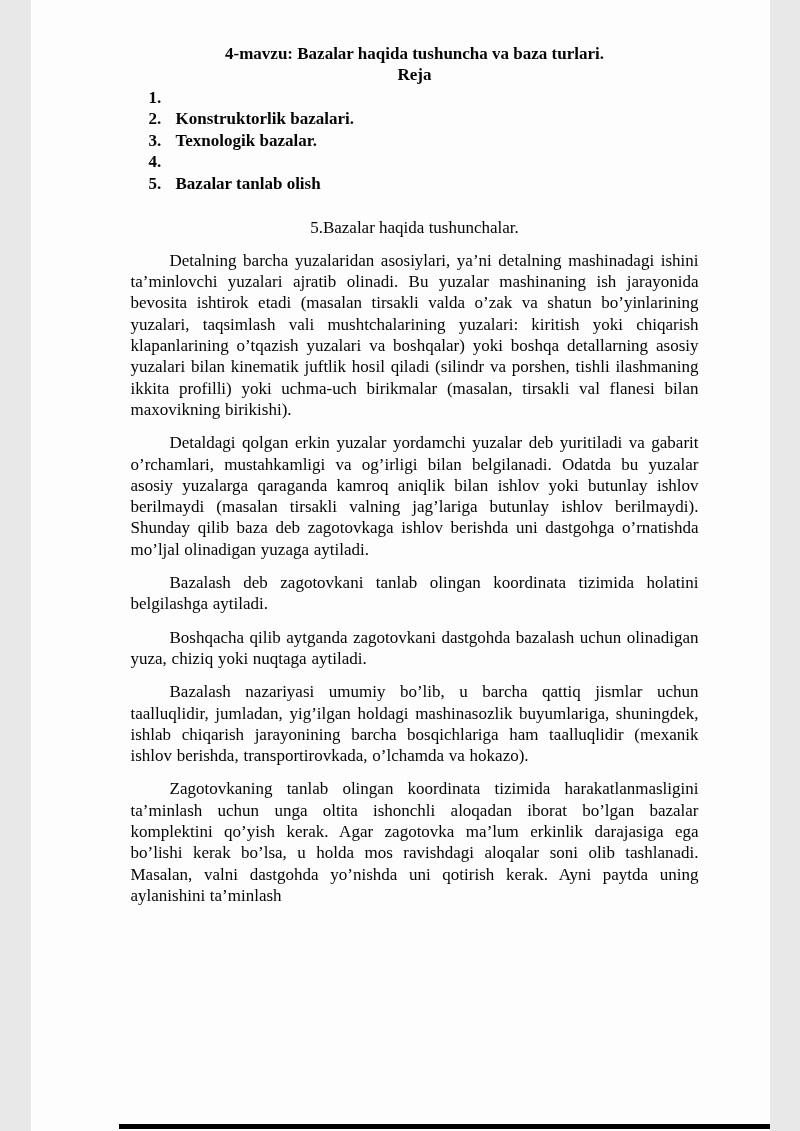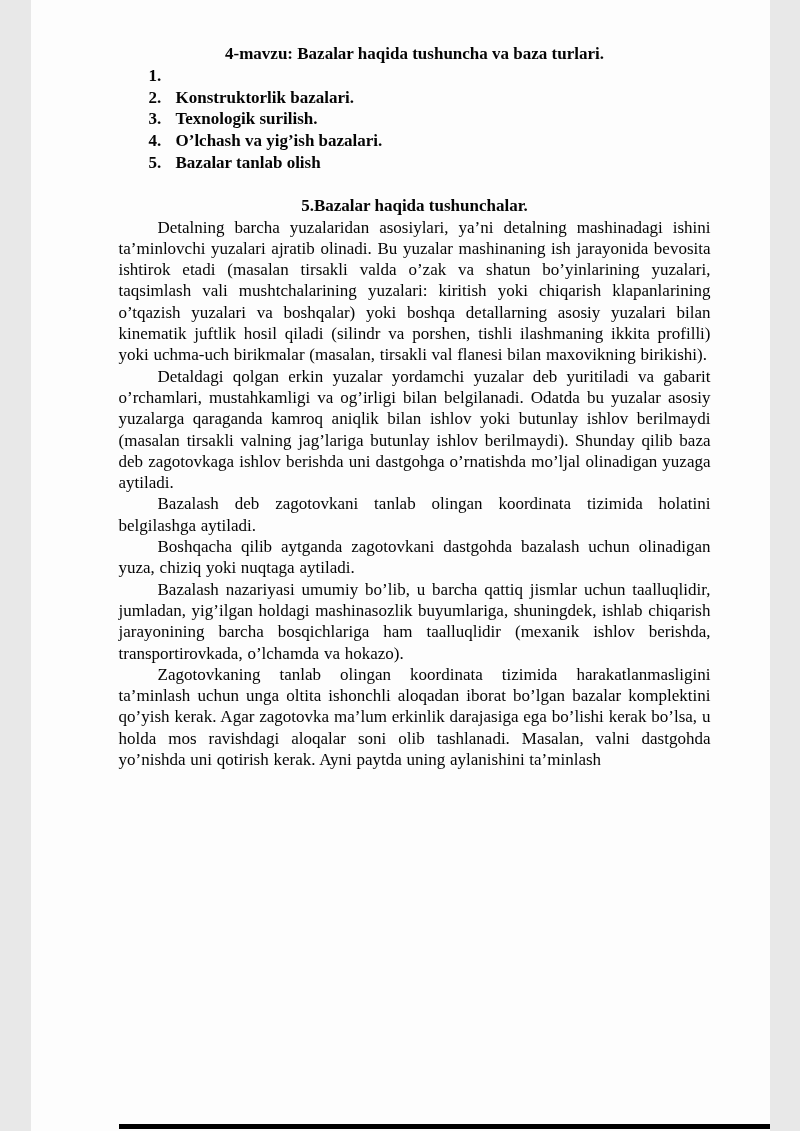--- a/index.html
+++ b/index.html
@@ -30,27 +30,27 @@
   }
   .plan-item {
     display: flex;
     line-height: 21.6px;
   }
   .plan-num {
     width: 27px;
     flex: 0 0 27px;
   }
   .section-heading {
-    font-weight: bold;
+    font-weight: normal;
     text-align: center;
     line-height: 21.3px;
     margin-top: 22px;
   }
   .body-text .para {
-    margin: 0;
+    margin: 12px;
     text-align: justify;
     text-indent: 39px;
     line-height: 21.3px;
     word-spacing: 0.5px;
   }
   .footer-bar {
     position: absolute;
     left: 88px;
     bottom: 2px;
     width: 705px;
@@ -58,40 +58,40 @@
     background: #000;
   }
 </style>
 </head>
 <body>
 
 <div class="page">
 
   <div class="doc-title">4-mavzu: Bazalar haqida tushuncha va baza turlari.</div>
 
+  <div class="doc-subtitle">Reja</div>
 
   <ol class="plan-list">
 
       <li class="plan-item">
         <span class="plan-num">1.</span>
       </li>
 
       <li class="plan-item">
         <span class="plan-num">2.</span>
         <span class="plan-text">Konstruktorlik bazalari.</span>
       </li>
 
       <li class="plan-item">
         <span class="plan-num">3.</span>
-        <span class="plan-text">Texnologik surilish.</span>
+        <span class="plan-text">Texnologik bazalar.</span>
       </li>
 
       <li class="plan-item">
         <span class="plan-num">4.</span>
-        <span class="plan-text">O’lchash va yig’ish bazalari.</span>
       </li>
 
       <li class="plan-item">
         <span class="plan-num">5.</span>
         <span class="plan-text">Bazalar tanlab olish</span>
       </li>
     </ol>
 
   <div class="section-heading">5.Bazalar haqida tushunchalar.</div>
 

